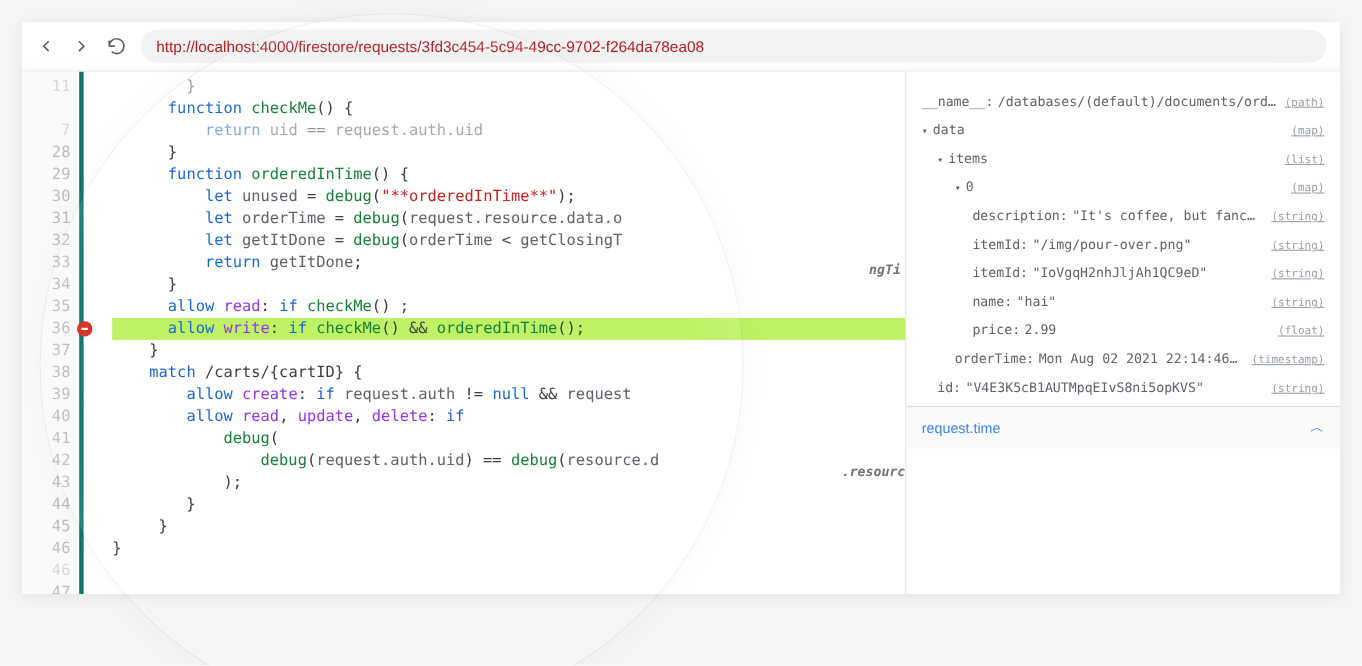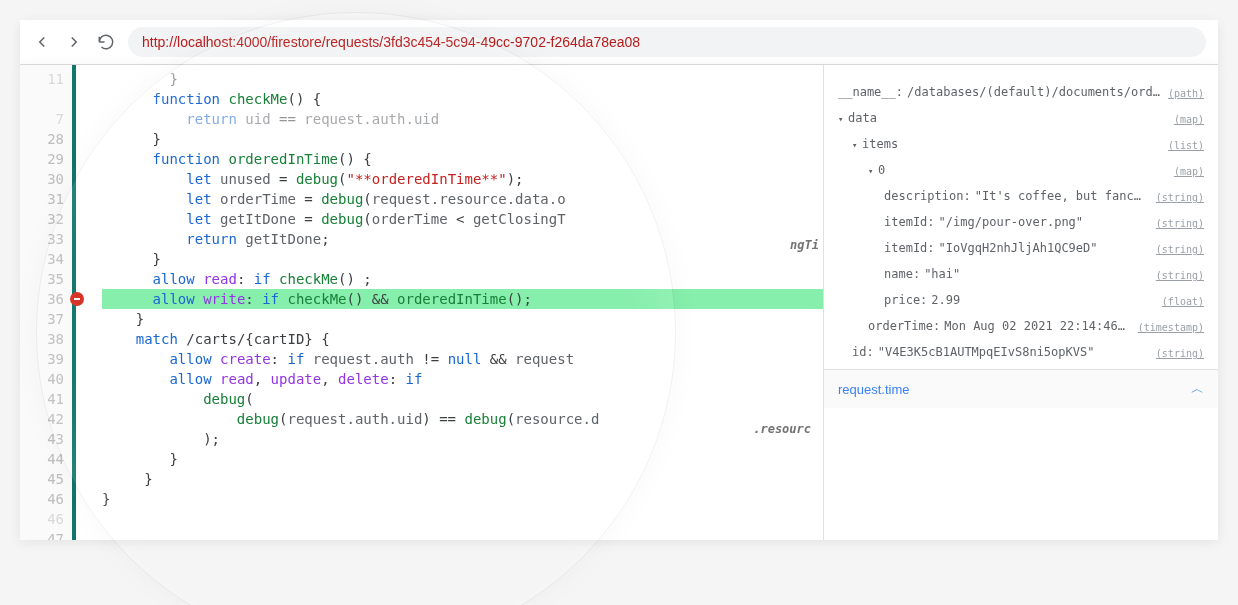--- a/index.html
+++ b/index.html
@@ -111,21 +111,21 @@
     right: -20px;
     width: 14px; height: 14px;
     background: #d93025;
     border-radius: 50%;
     top: 3px;
     display: flex; align-items:center; justify-content:center;
   }
   .gutter .err::after { content: ""; width: 6px; height: 2px; background:#fff; }
   .code-body { padding: 4px 0 0 26px; white-space: pre; color: #3c4043; flex: 1; overflow: hidden; }
   .code-line { height: 20px; }
-  .code-line.hl { background: #86efac; }
+  .code-line.hl { background: #bef264; }
   .k  { color: #1967d2; } 
   .fn { color: #188038; } 
   .id { color: #5f6368; } 
   .str{ color: #c5221f; } 
   .kw2{ color: #9334e6; } 
 
   .ghost-text { 
     position: absolute; 
     font-family: monospace; 
     color: #737373; 
@@ -234,21 +234,21 @@
         <div class="ln">42</div>
         <div class="ln">43</div>
         <div class="ln">44</div>
         <div class="ln">45</div>
         <div class="ln">46</div>
         <div class="ln" style="opacity: 0.55;">46</div>
         <div class="ln">47</div>
       </div>
     <div class="code-body" id="codebody"><div class="code-line" style="opacity: 0.55;">        }</div><div class="code-line">      <span class="k">function</span> <span class="fn">checkMe</span>() {</div><div class="code-line" style="opacity: 0.55;">          <span class="k">return</span> <span class="id">uid</span> == <span class="id">request.auth.uid</span></div><div class="code-line">      }</div><div class="code-line">      <span class="k">function</span> <span class="fn">orderedInTime</span>() {</div><div class="code-line">          <span class="k">let</span> <span class="id">unused</span> = <span class="fn">debug</span>(<span class="str">"**orderedInTime**"</span>);</div><div class="code-line">          <span class="k">let</span> <span class="id">orderTime</span> = <span class="fn">debug</span>(<span class="id">request.resource.data.o</span></div><div class="code-line">          <span class="k">let</span> <span class="id">getItDone</span> = <span class="fn">debug</span>(<span class="id">orderTime</span> &lt; <span class="id">getClosingT</span></div><div class="code-line">          <span class="k">return</span> <span class="id">getItDone</span>;</div><div class="code-line">      }</div><div class="code-line">      <span class="k">allow</span> <span class="kw2">read</span>: <span class="k">if</span> <span class="fn">checkMe</span>() ;</div><div class="code-line hl">      <span class="k">allow</span> <span class="kw2">write</span>: <span class="k">if</span> <span class="fn">checkMe</span>() &amp;&amp; <span class="fn">orderedInTime</span>();</div><div class="code-line">    }</div><div class="code-line">    <span class="k">match</span> /carts/{cartID} {</div><div class="code-line">        <span class="k">allow</span> <span class="kw2">create</span>: <span class="k">if</span> <span class="id">request.auth</span> != <span class="k">null</span> &amp;&amp; <span class="id">request</span></div><div class="code-line">        <span class="k">allow</span> <span class="kw2">read</span>, <span class="kw2">update</span>, <span class="kw2">delete</span>: <span class="k">if</span></div><div class="code-line">            <span class="fn">debug</span>(</div><div class="code-line">                <span class="fn">debug</span>(<span class="id">request.auth.uid</span>) == <span class="fn">debug</span>(<span class="id">resource.d</span></div><div class="code-line">            );</div><div class="code-line">        }</div><div class="code-line">     }</div><div class="code-line">}</div><div class="code-line" style="opacity: 0.55;"></div><div class="code-line"></div></div>
     <span class="ghost-text" style="right:4px; top:170px;">ngTi</span>
-    <span class="ghost-text" style="right:12px; top:354px;">.resourc</span>
+    <span class="ghost-text" style="right:0; top:354px;">.resourc</span>
   </div>
 
   <div class="inspector">
     <div class="row">
       <span class="key">__name__:</span>
       <span class="val">/databases/(default)/documents/orde…</span>
       <span class="type">(path)</span>
     </div>
     <div class="row">
       <span class="caret"></span>

